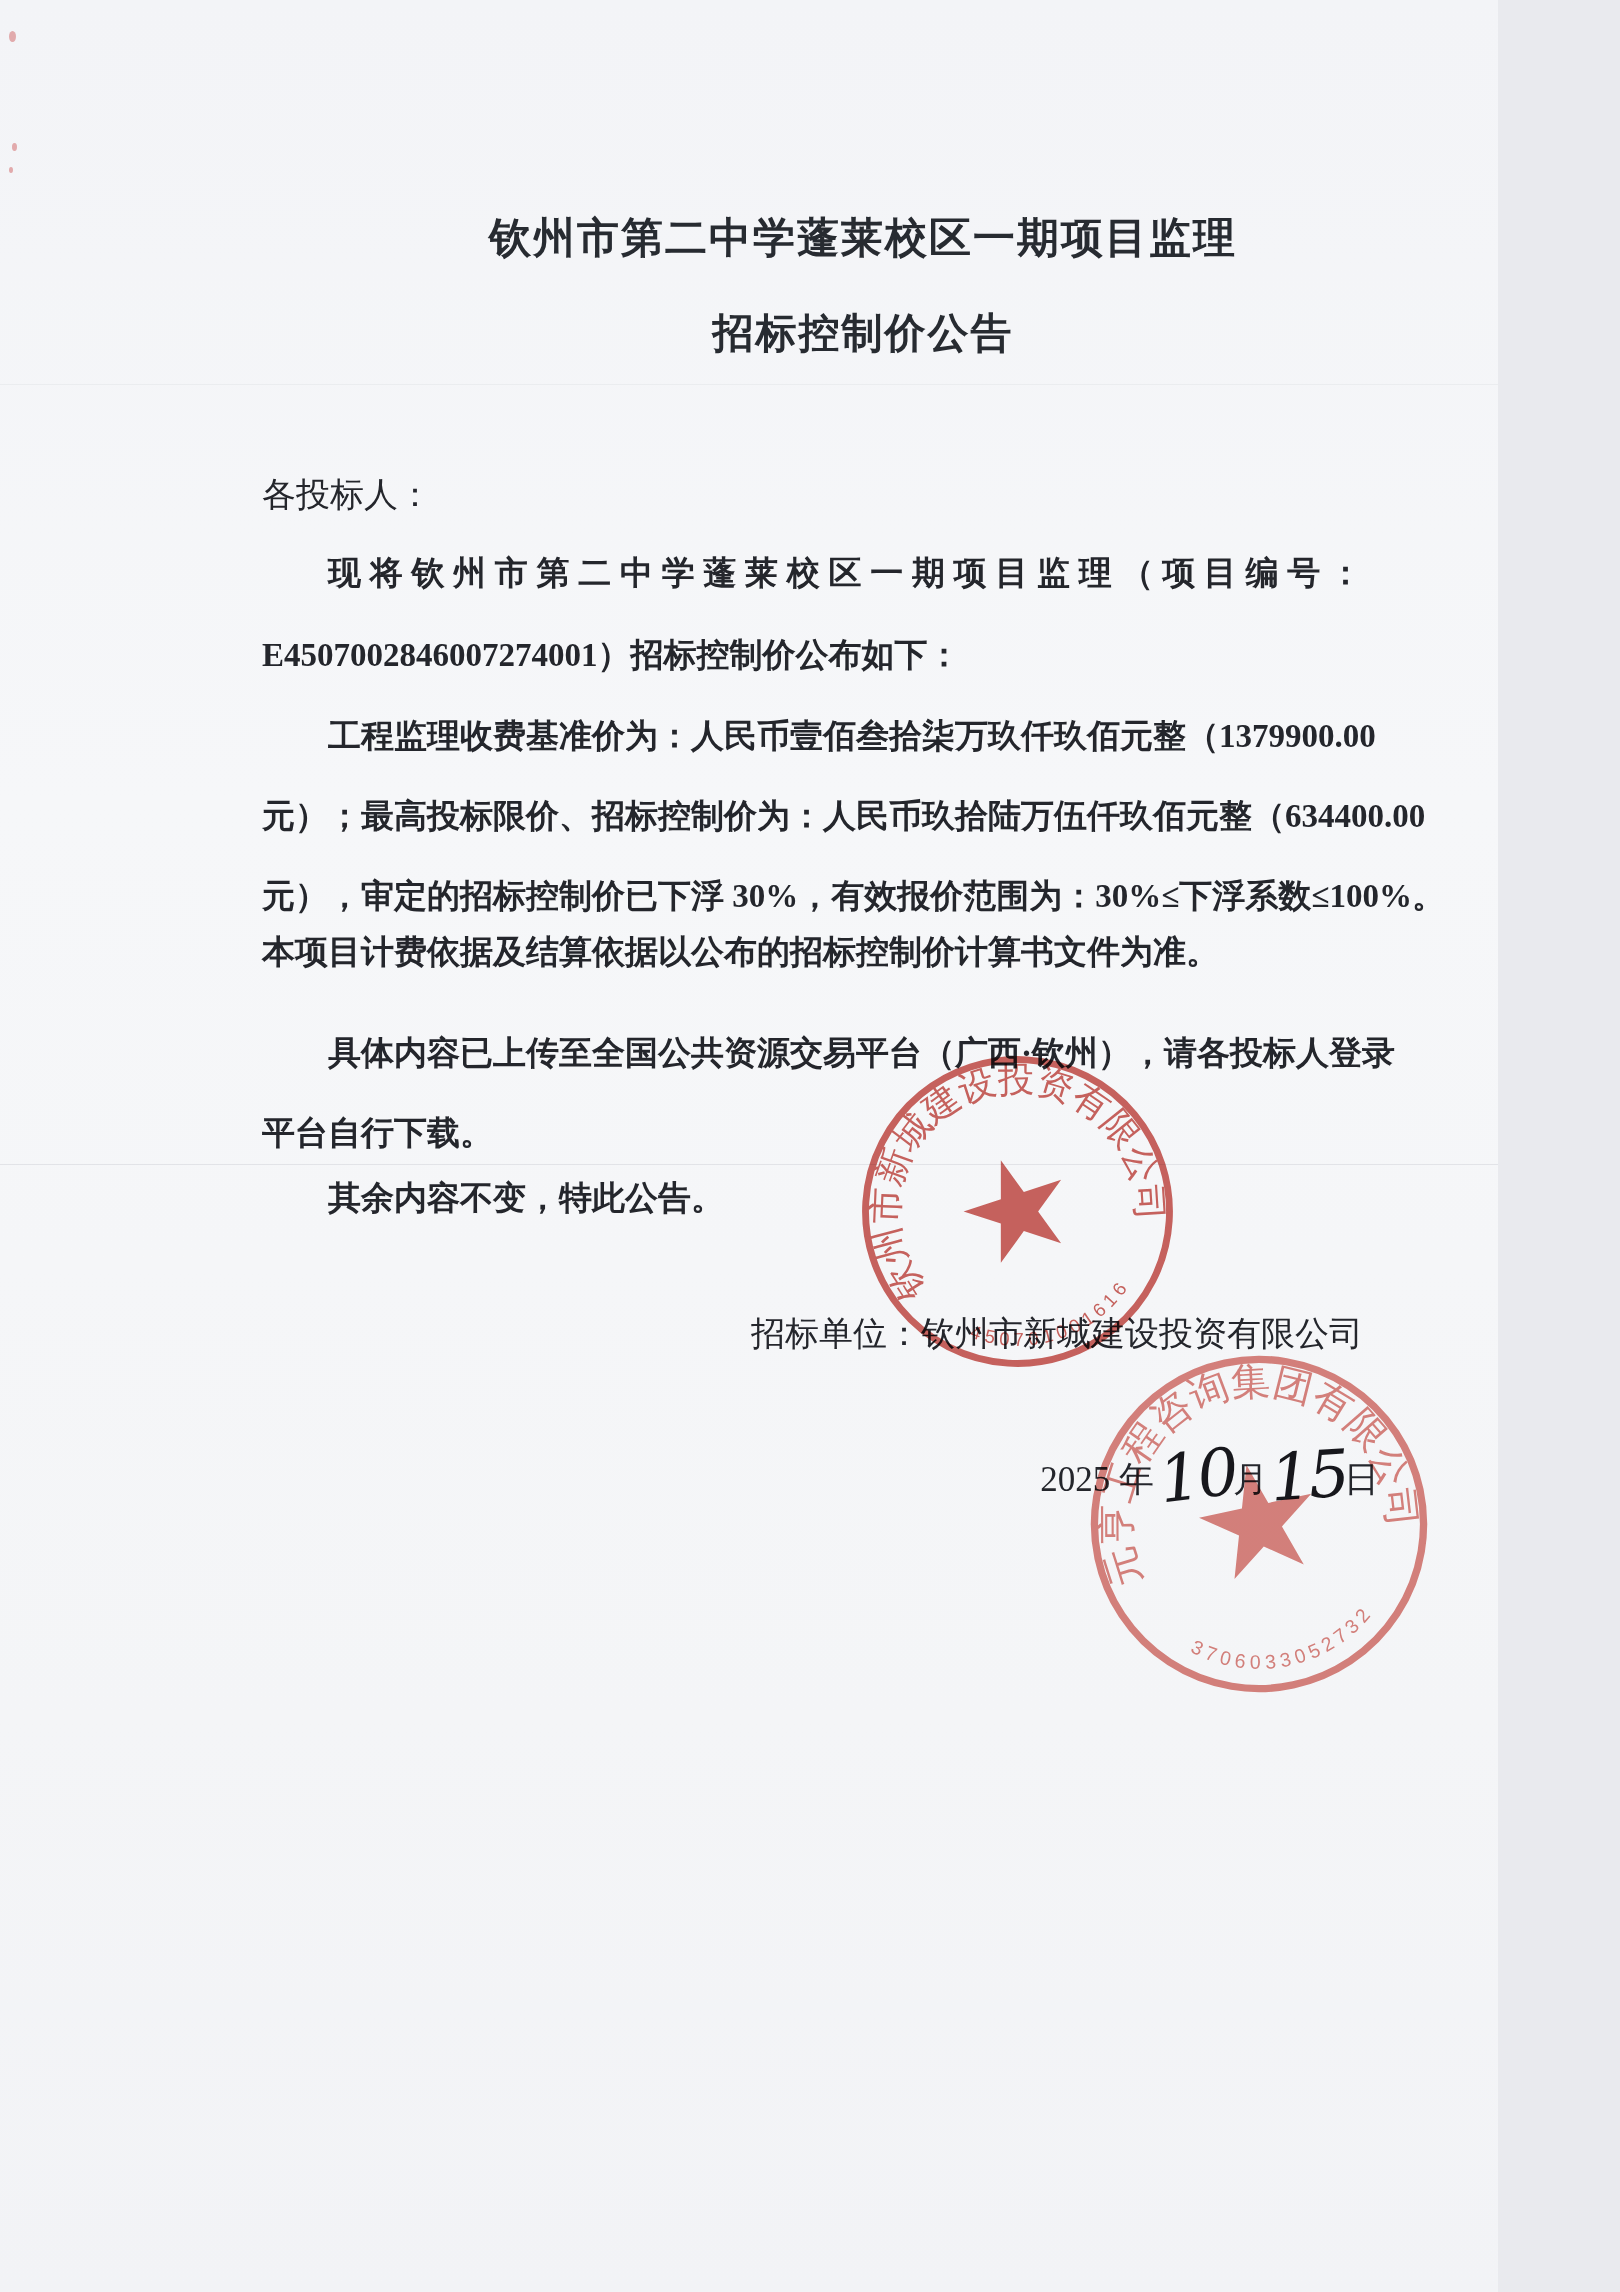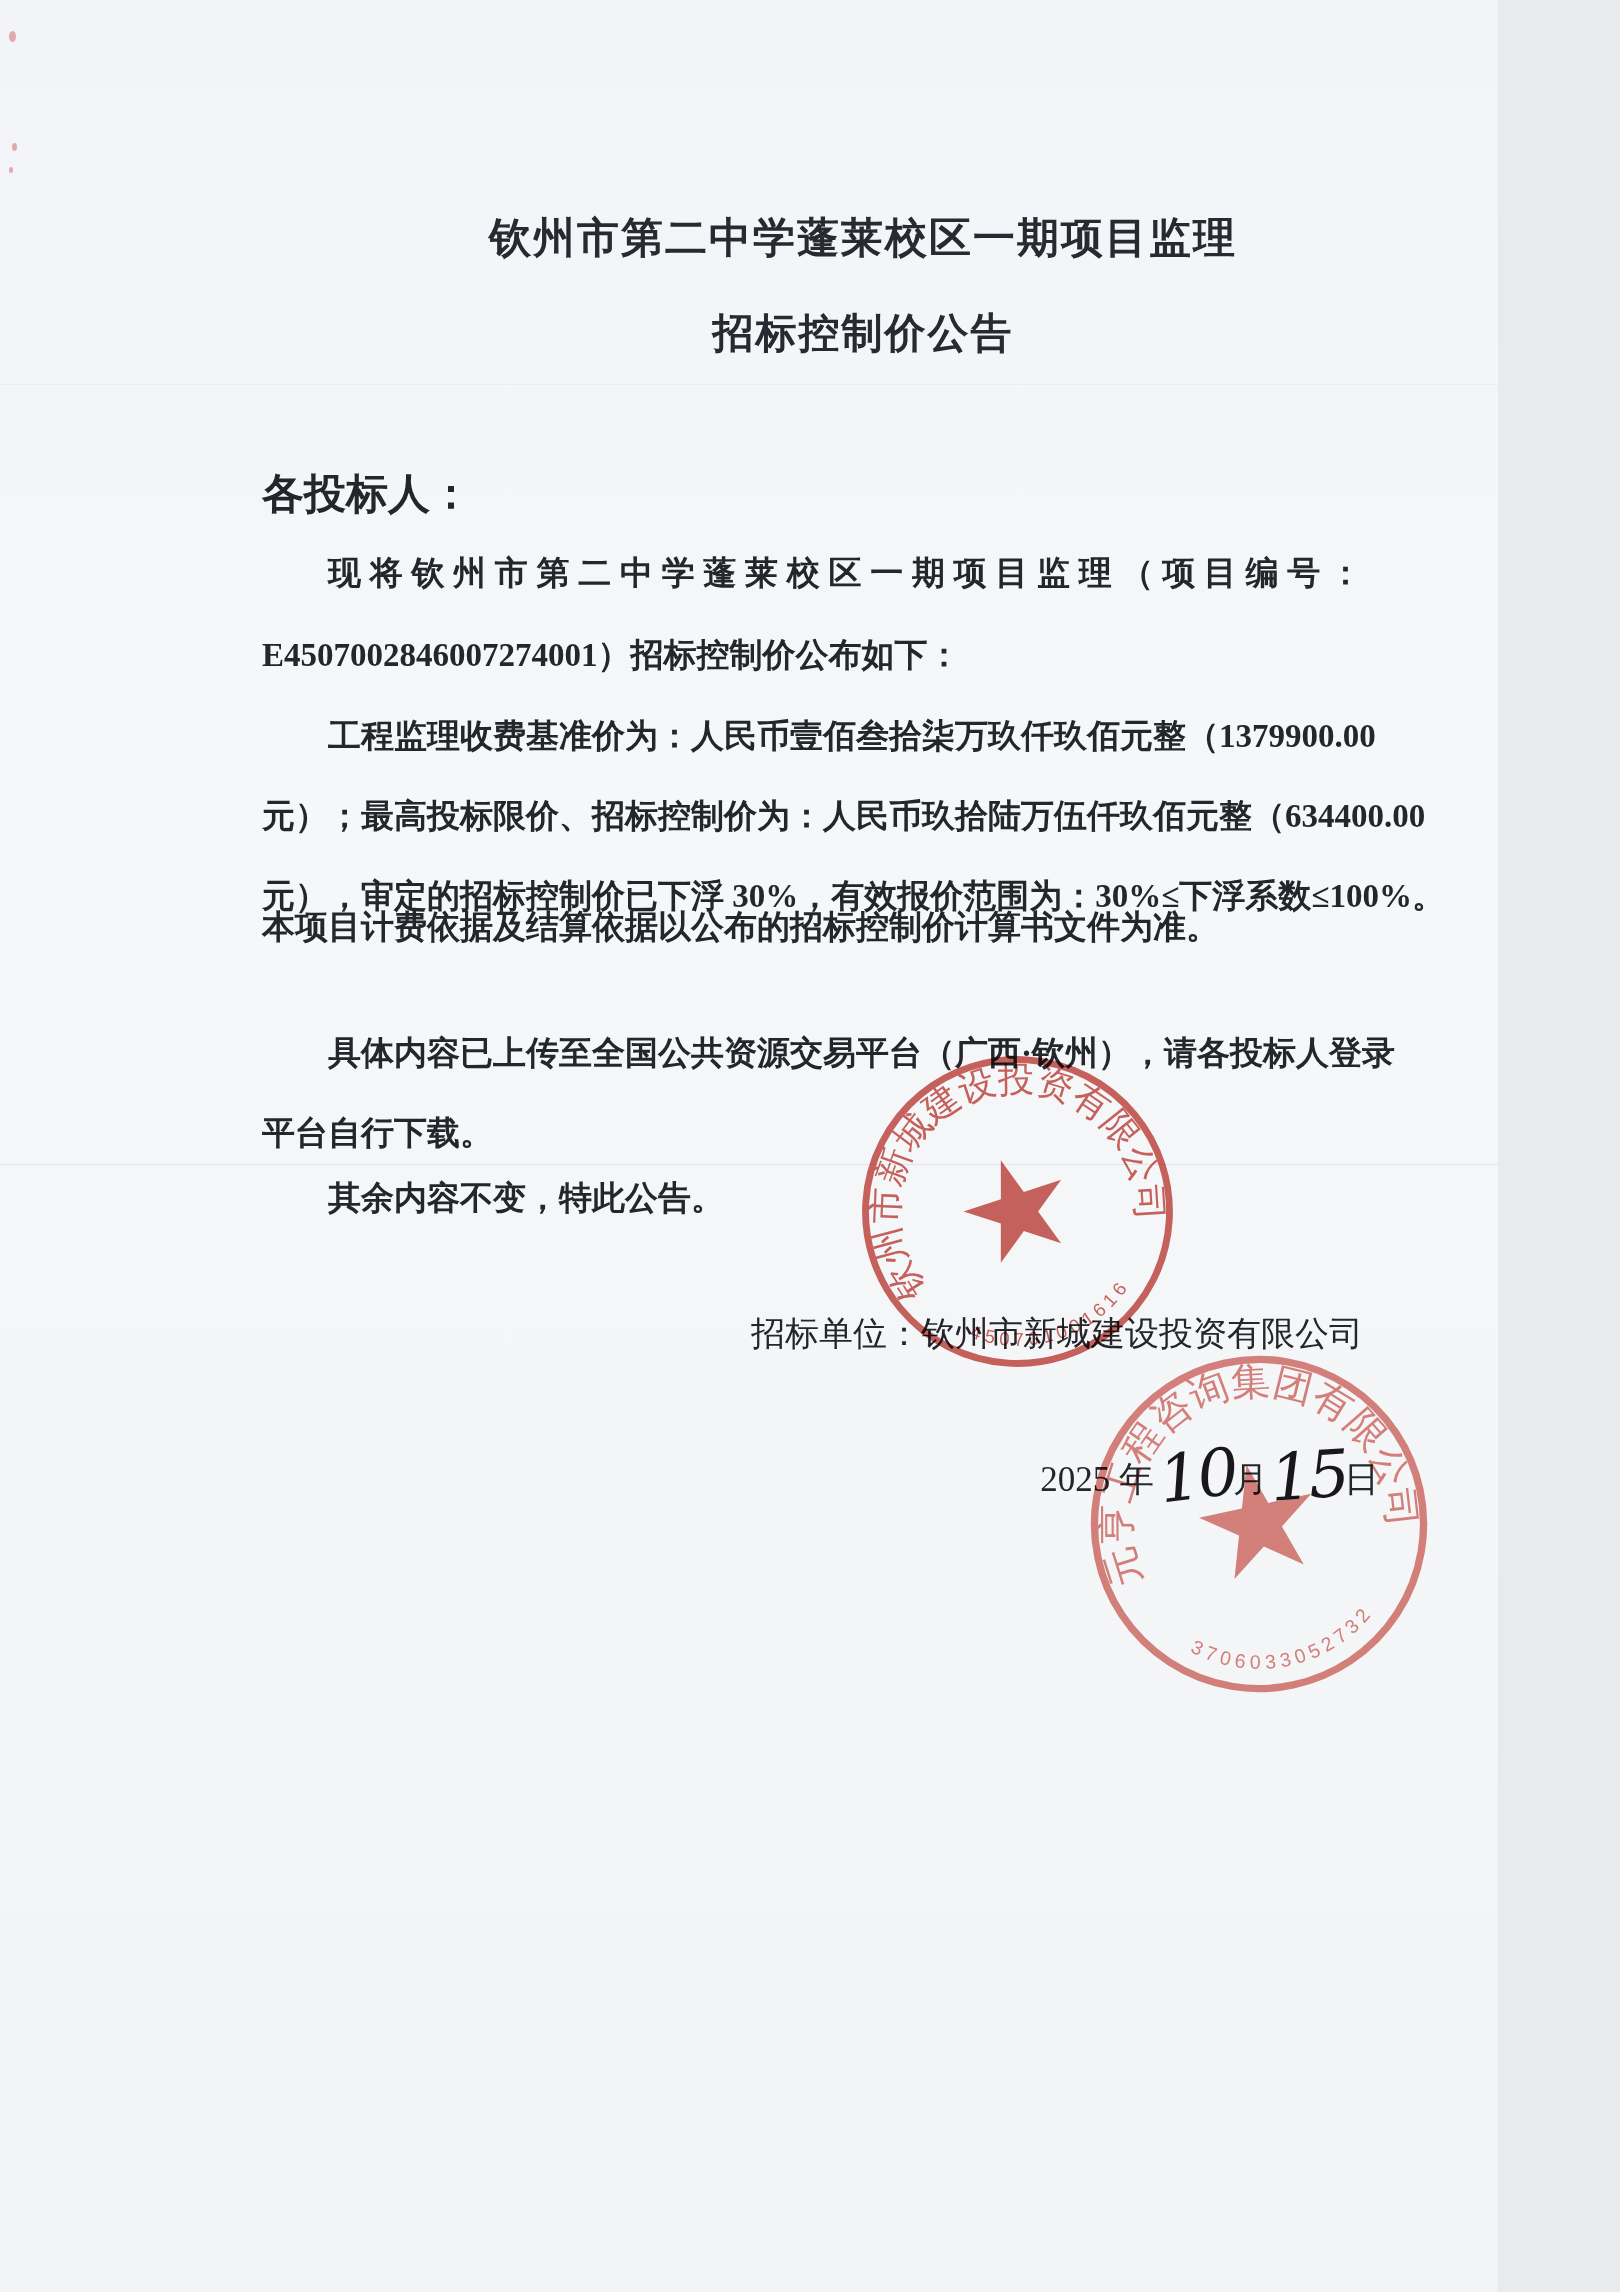--- a/index.html
+++ b/index.html
@@ -6,21 +6,21 @@
   .page{
     position:relative;width:1498px;height:2293px;overflow:hidden;
     background:linear-gradient(180deg,#f3f4f7 0%,#f6f7f9 35%,#f4f5f7 75%,#f2f3f6 100%);
     font-family:"Liberation Serif",serif;color:#24262c;
   }
   .title-block{position:absolute;left:314px;top:210px;width:1098px;text-align:center;
     font-family:"Liberation Sans",sans-serif;font-weight:bold;color:#272b31;letter-spacing:2px;}
   .title-1{font-size:42px;line-height:55px;}
   .title-2{font-size:41px;line-height:55px;margin-top:41px;}
   .bl{position:absolute;font-size:33px;line-height:45px;white-space:nowrap;color:#24262c;font-weight:bold;}
-  .salut{font-weight:bold;font-size:42px;}
+  .salut{font-weight:normal;font-size:34px;}
   .just{white-space:normal;text-align:justify;text-align-last:justify;}
   .sig{position:absolute;left:262px;width:1101px;text-align:right;font-size:34px;line-height:45px;margin-top:21px;}
   .dateline{position:absolute;left:262px;width:1117px;text-align:right;font-size:35px;line-height:51px;}
   .hand{display:inline-block;font-family:"DejaVu Serif",serif;font-style:italic;font-size:65px;
     letter-spacing:-2.9px;color:#17171c;position:relative;top:6.9px;margin:0 -2.9px 0 4.9px;transform:rotate(-7deg);}
   .hand.day{transform:rotate(-4deg);margin-left:2px;}
   .stamp{position:absolute;mix-blend-mode:multiply;}
   .stamp text{font-family:"Liberation Sans",sans-serif;}
   .scanline{position:absolute;left:0;width:1620px;height:1px;background:rgba(150,155,165,0.20);}
   .scanline.light{background:rgba(150,155,165,0.10);}
@@ -45,21 +45,21 @@
     <div class="title-2">招标控制价公告</div>
   </div>
 
   <div class="bl salut" style="left:262px;top:472px;">各投标人：</div>
 
   <div class="bl just" style="left:328px;top:551px;width:1034px;">现将钦州市第二中学蓬莱校区一期项目监理（项目编号：</div>
   <div class="bl" style="left:262px;top:633px;">E4507002846007274001）招标控制价公布如下：</div>
   <div class="bl" style="left:328px;top:714px;">工程监理收费基准价为：人民币壹佰叁拾柒万玖仟玖佰元整（1379900.00</div>
   <div class="bl" style="left:262px;top:794px;">元）；最高投标限价、招标控制价为：人民币玖拾陆万伍仟玖佰元整（634400.00</div>
   <div class="bl" style="left:262px;top:874px;">元），审定的招标控制价已下浮 30%，有效报价范围为：30%≤下浮系数≤100%。</div>
-  <div class="bl" style="left:262px;top:905px;text-align:right;">本项目计费依据及结算依据以公布的招标控制价计算书文件为准。</div>
+  <div class="bl" style="left:262px;top:930px;text-align:right;">本项目计费依据及结算依据以公布的招标控制价计算书文件为准。</div>
   <div class="bl" style="left:328px;top:1031px;">具体内容已上传至全国公共资源交易平台（广西·钦州），请各投标人登录</div>
   <div class="bl" style="left:262px;top:1111px;">平台自行下载。</div>
   <div class="bl" style="left:328px;top:1176px;">其余内容不变，特此公告。</div>
 
   <div class="sig" style="top:1290px;">招标单位：钦州市新城建设投资有限公司</div>
 
   <div class="dateline" style="top:1443px;">
     <span>2025 年</span><span class="hand">10</span><span>月</span><span class="hand day">15</span><span>日</span>
   </div>
 

